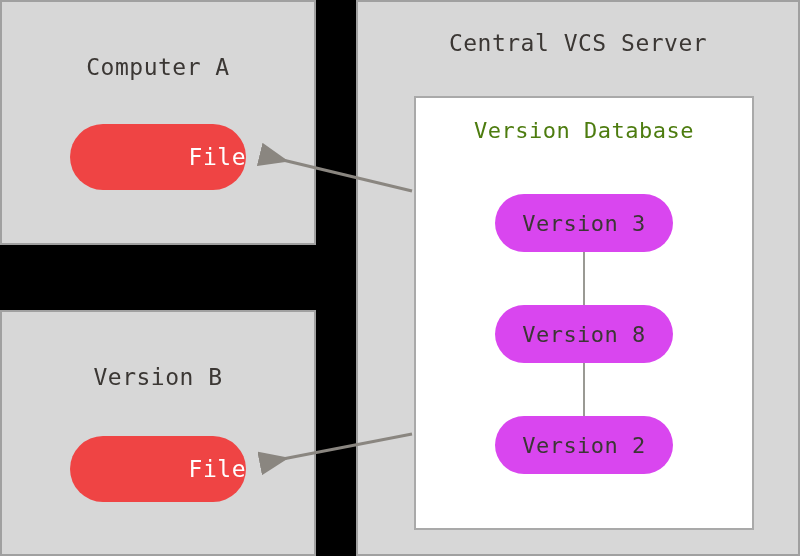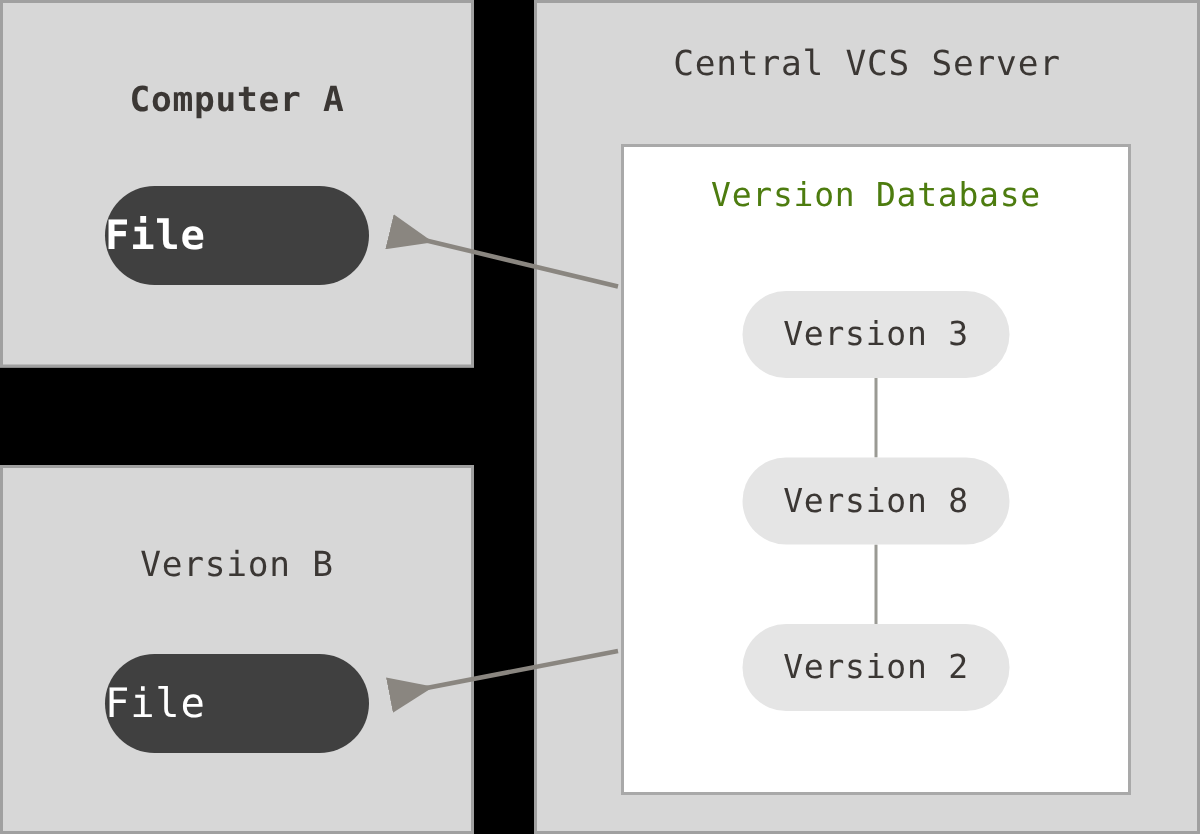--- a/index.html
+++ b/index.html
@@ -16,21 +16,21 @@
     font-family: "DejaVu Sans Mono", "Liberation Mono", monospace;
   }
 
   
   .panel {
     position: absolute;
     background: #d7d7d7;
     border: 2px solid #a0a0a0;
     box-sizing: border-box;
   }
-  #computer-a-panel { left: 0px;   top: 0px;   width: 316px; height: 245px; font-weight: bold; }
+  #computer-a-panel { left: 0px;   top: 0px;   width: 316px; height: 245px; }
   #computer-b-panel { left: 0px;   top: 310px; width: 316px; height: 246px; }
   #server-panel     { left: 356px; top: 0px;   width: 444px; height: 556px; }
 
   .panel-title {
     position: absolute;
     width: 100%;
     text-align: center;
     color: #3b3734;
     font-size: 23px;
     letter-spacing: 0.5px;
@@ -39,27 +39,27 @@
   #computer-a-panel .panel-title,
   #computer-b-panel .panel-title { top: 52px; }
   #server-panel .panel-title { top: 28px; font-size: 23px; }
 
   
   .file-pill {
     position: absolute;
     left: 68px;
     width: 176px;
     height: 66px;
-    background: #404040;
+    background: #ef4444;
     border-radius: 33px;
     display: flex;
     align-items: center;
-    justify-content: flex-start;
+    justify-content: flex-end;
     color: #ffffff;
-    font-size: 27px;
+    font-size: 23px;
     letter-spacing: 0.5px;
     box-sizing: border-box;
   }
   #computer-a-panel .file-pill { top: 122px; }
   #computer-b-panel .file-pill { top: 124px; }
 
   
   #version-database {
     position: absolute;
     left: 56px;     
@@ -85,21 +85,21 @@
     position: absolute;
     left: 0;
     top: 96px;
     width: 100%;
   }
   .version-node {
     position: relative;
     width: 178px;
     height: 58px;
     margin: 0 auto;
-    background: #e5e5e5;
+    background: #d946ef;
     border-radius: 29px;
     display: flex;
     align-items: center;
     justify-content: center;
     color: #3b3734;
     font-size: 22px;
     letter-spacing: 0.5px;
     box-sizing: border-box;
   }
   .version-link {

